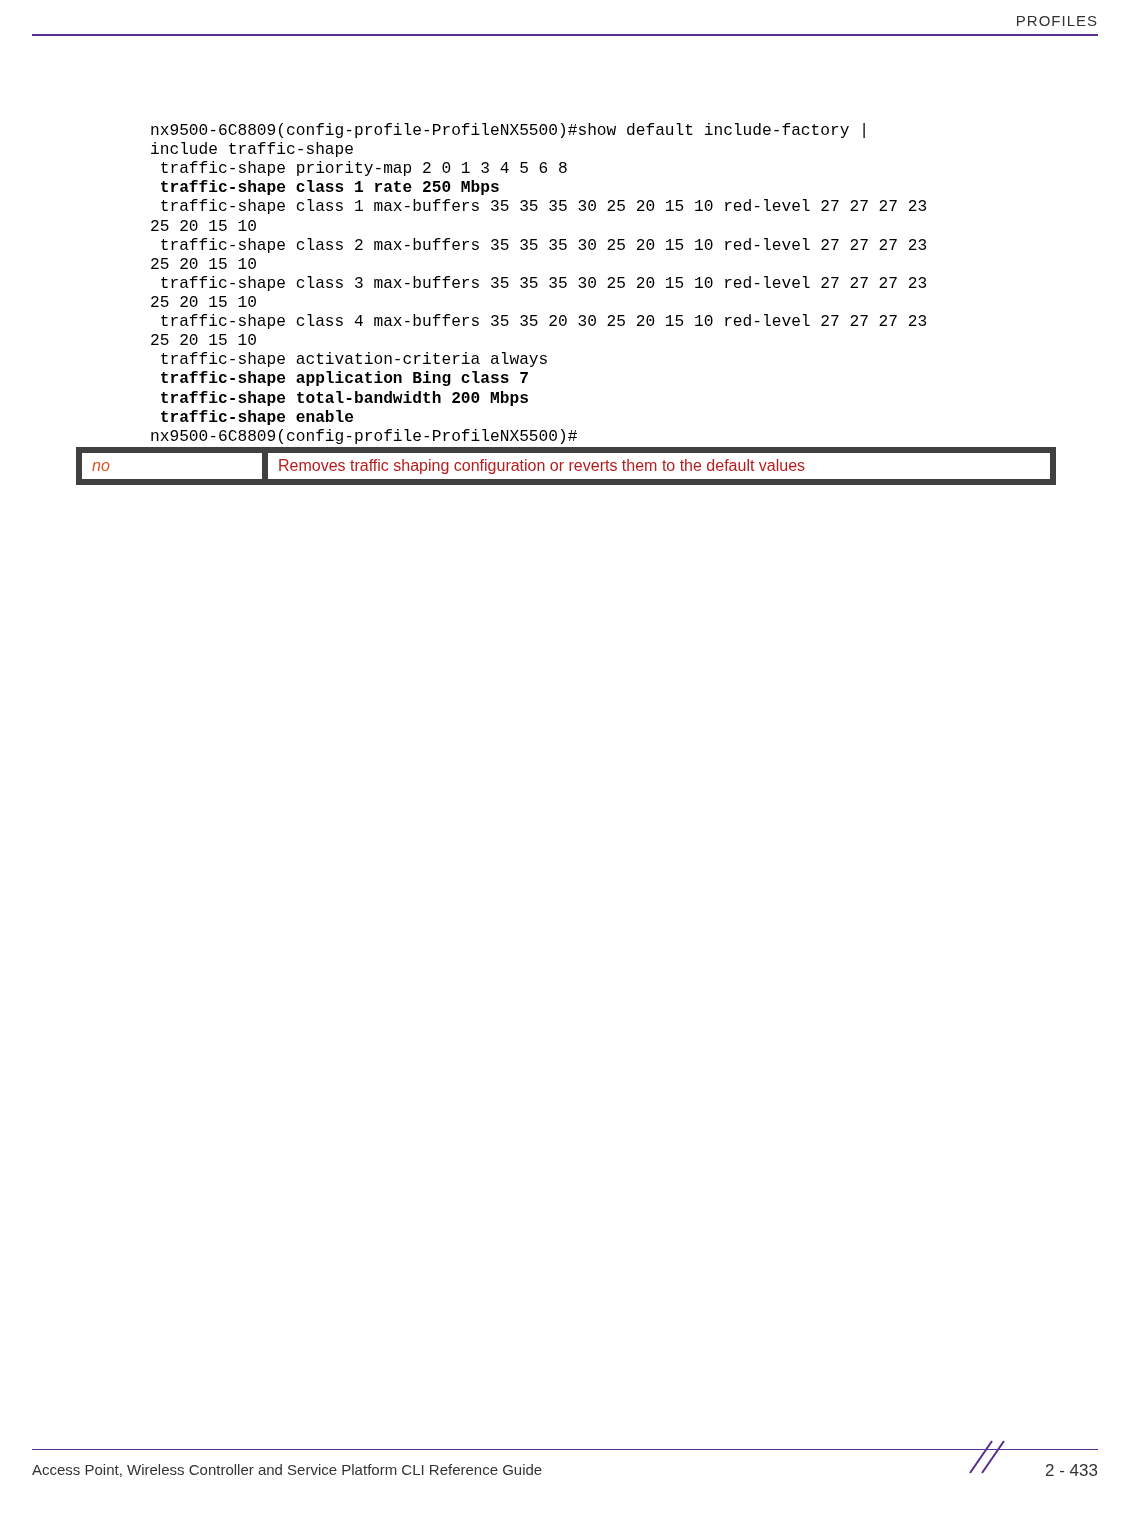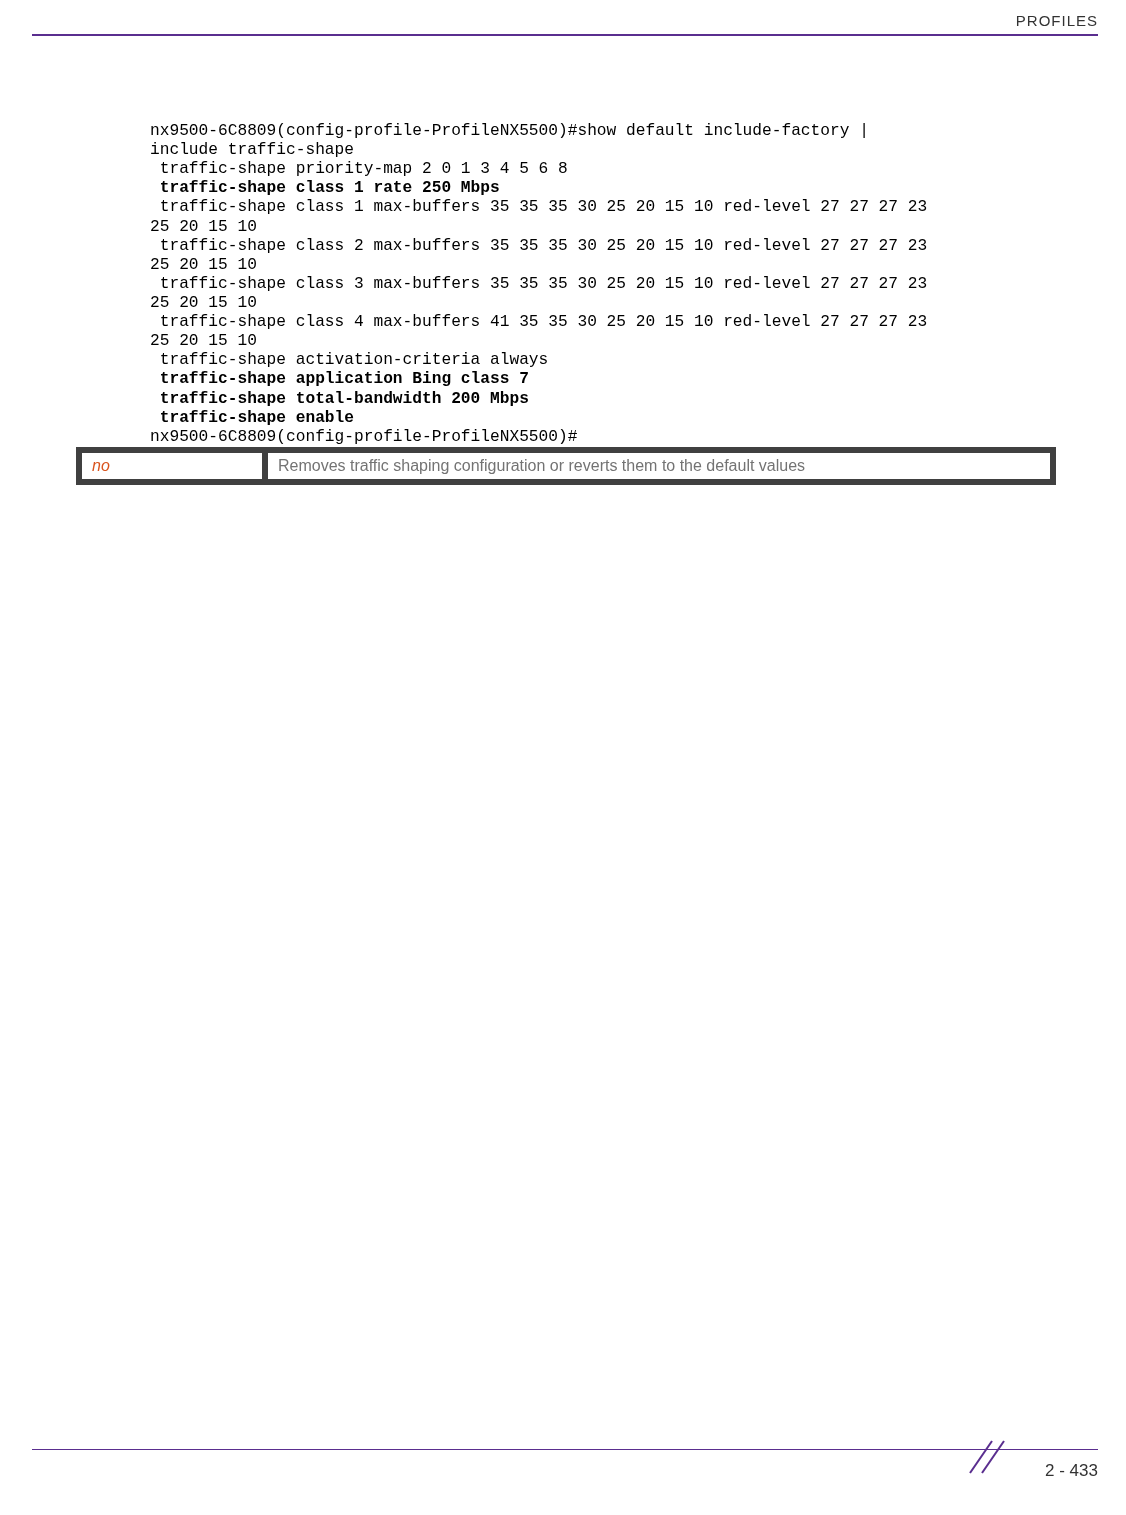--- a/index.html
+++ b/index.html
@@ -69,21 +69,21 @@
       font-size: 16px;
     }
     .commands-table td.cmd-name {
       width: 186px;
       font-style: italic;
       color: #d9541e;
       font-family: Arial, sans-serif;
     }
     .commands-table td.cmd-desc {
       font-family: Arial, sans-serif;
-      color: #737373;
+      color: #b91c1c;
     }
     .footer {
       position: absolute;
       bottom: 26px;
       left: 32px;
       right: 28px;
       height: 40px;
     }
     .footer-rule {
       position: absolute;
@@ -127,39 +127,40 @@
   <div class="code-block"><span>nx9500-6C8809(config-profile-ProfileNX5500)#show default include-factory | </span>
 <span>include traffic-shape</span>
 <span> traffic-shape priority-map 2 0 1 3 4 5 6 8</span>
 <span class="bold"> traffic-shape class 1 rate 250 Mbps</span>
 <span> traffic-shape class 1 max-buffers 35 35 35 30 25 20 15 10 red-level 27 27 27 23 </span>
 <span>25 20 15 10</span>
 <span> traffic-shape class 2 max-buffers 35 35 35 30 25 20 15 10 red-level 27 27 27 23 </span>
 <span>25 20 15 10</span>
 <span> traffic-shape class 3 max-buffers 35 35 35 30 25 20 15 10 red-level 27 27 27 23 </span>
 <span>25 20 15 10</span>
-<span> traffic-shape class 4 max-buffers 41 35 35 30 25 20 15 10 red-level 27 27 27 23 </span>
+<span> traffic-shape class 4 max-buffers 35 35 20 30 25 20 15 10 red-level 27 27 27 23 </span>
 <span>25 20 15 10</span>
 <span> traffic-shape activation-criteria always</span>
 <span class="bold"> traffic-shape application Bing class 7</span>
 <span class="bold"> traffic-shape total-bandwidth 200 Mbps</span>
 <span class="bold"> traffic-shape enable</span>
 <span>nx9500-6C8809(config-profile-ProfileNX5500)#</span></div>
 
 
   <table class="commands-table">
     <tbody>
         <tr>
       <td class="cmd-name">no</td>
       <td class="cmd-desc">Removes traffic shaping configuration or reverts them to the default values</td>
     </tr>
   </tbody>
     </table>
 </div>
 
 <div class="footer">
   <div class="footer-rule"></div>
+  <div class="footer-text">Access Point, Wireless Controller and Service Platform CLI Reference Guide</div>
   <svg class="footer-logo" viewBox="0 0 40 40">
     <line x1="4" y1="36" x2="26" y2="4" stroke="#5a2e8f" stroke-width="2"></line>
     <line x1="16" y1="36" x2="38" y2="4" stroke="#5a2e8f" stroke-width="2"></line>
   </svg>
   <div class="footer-page">2 - 433</div>
 </div>
 
 </body></html>

